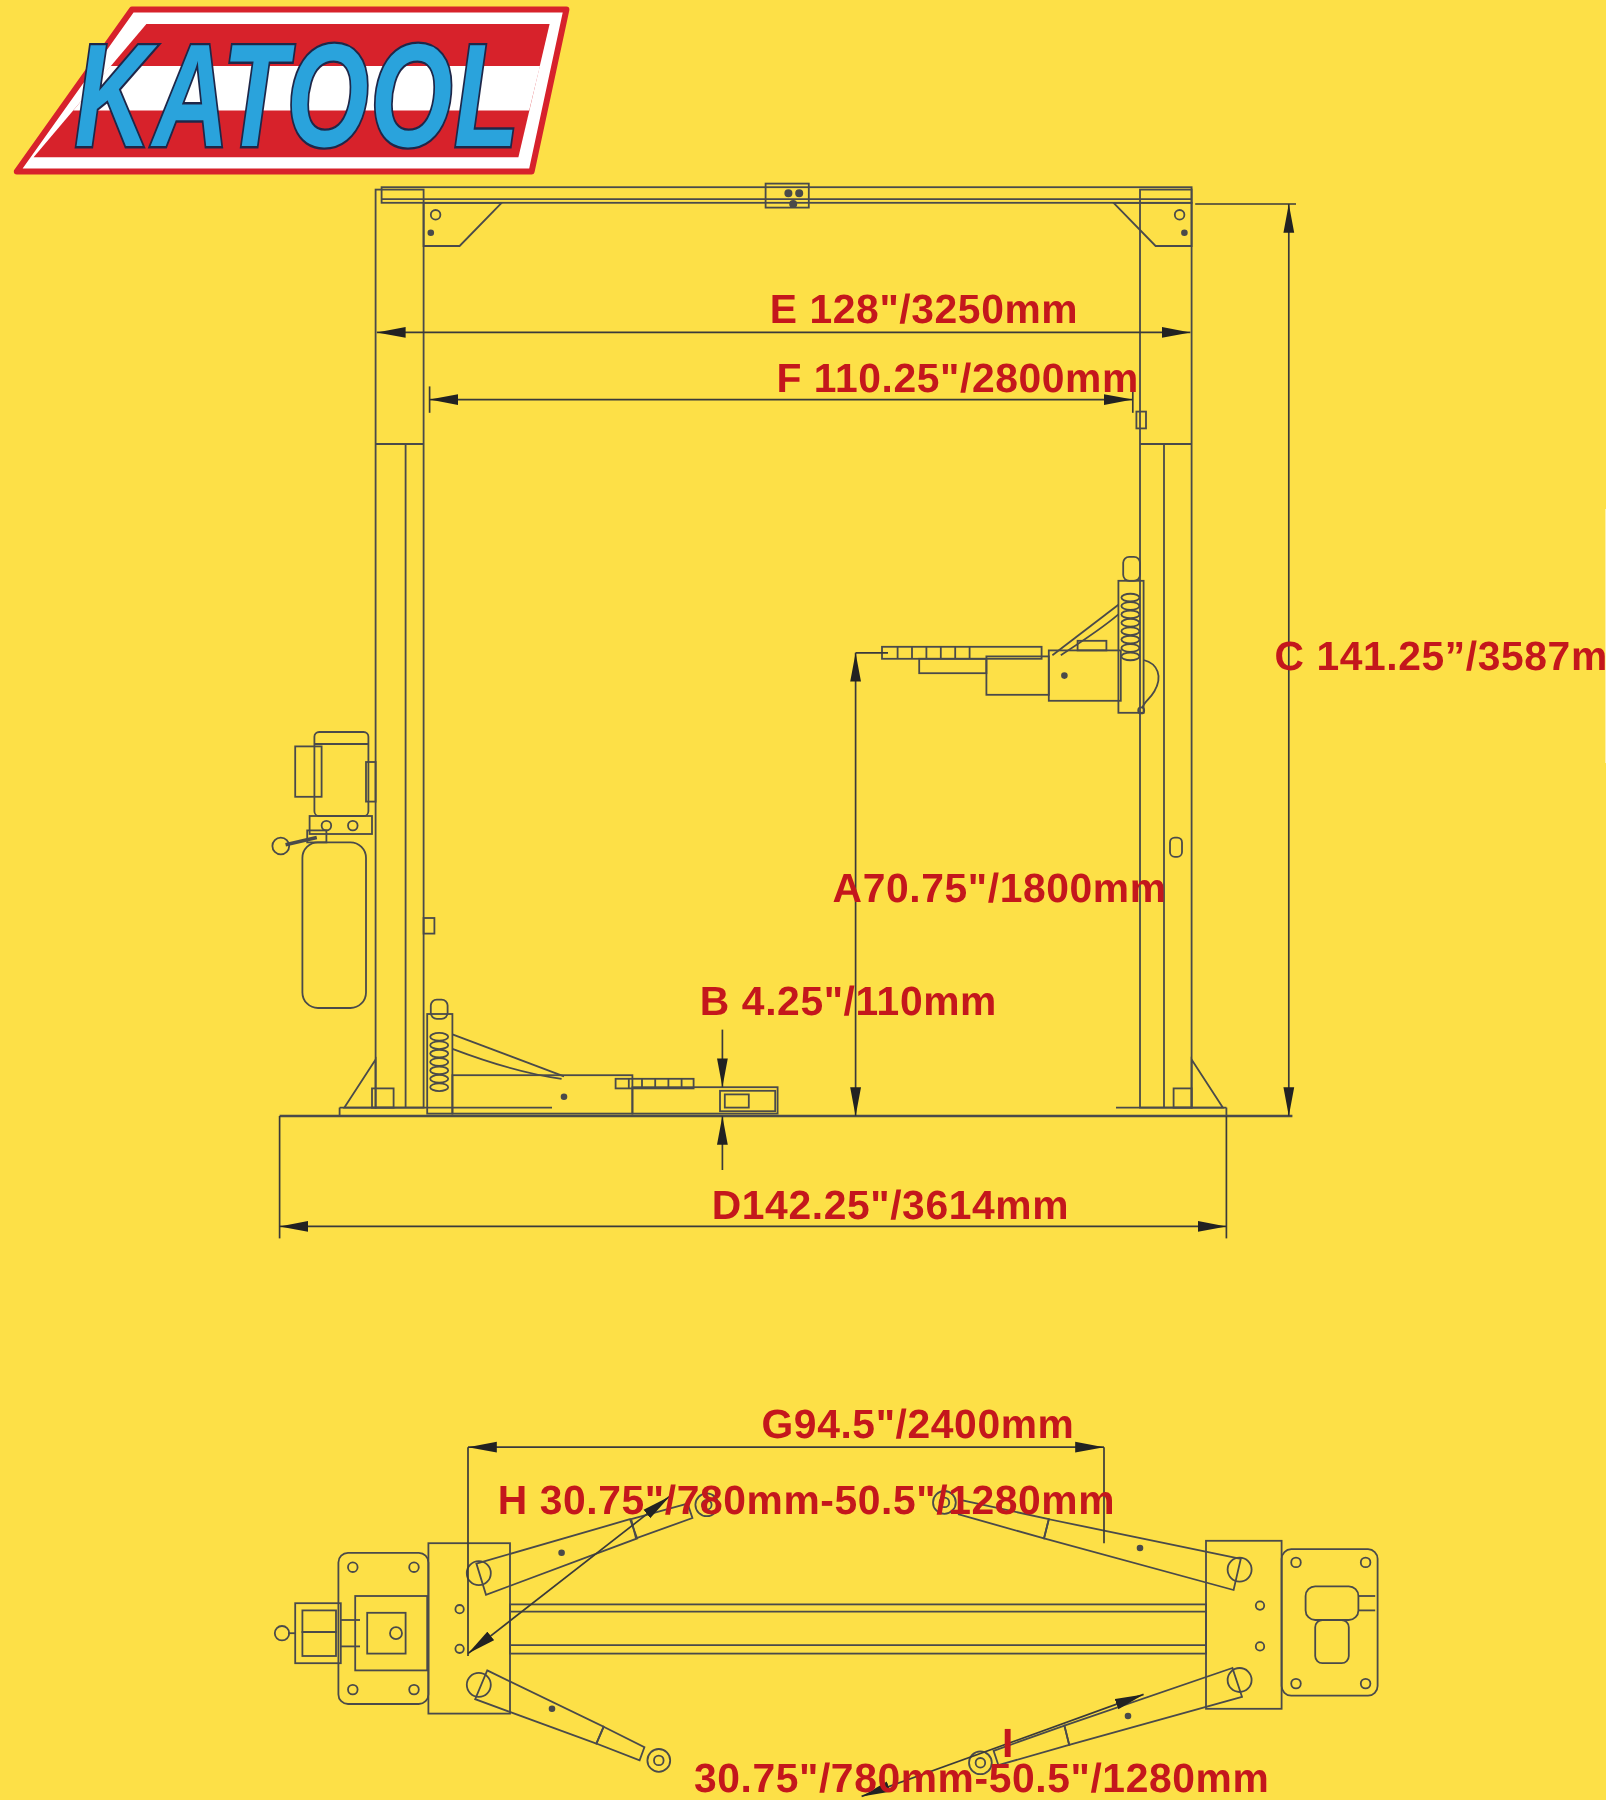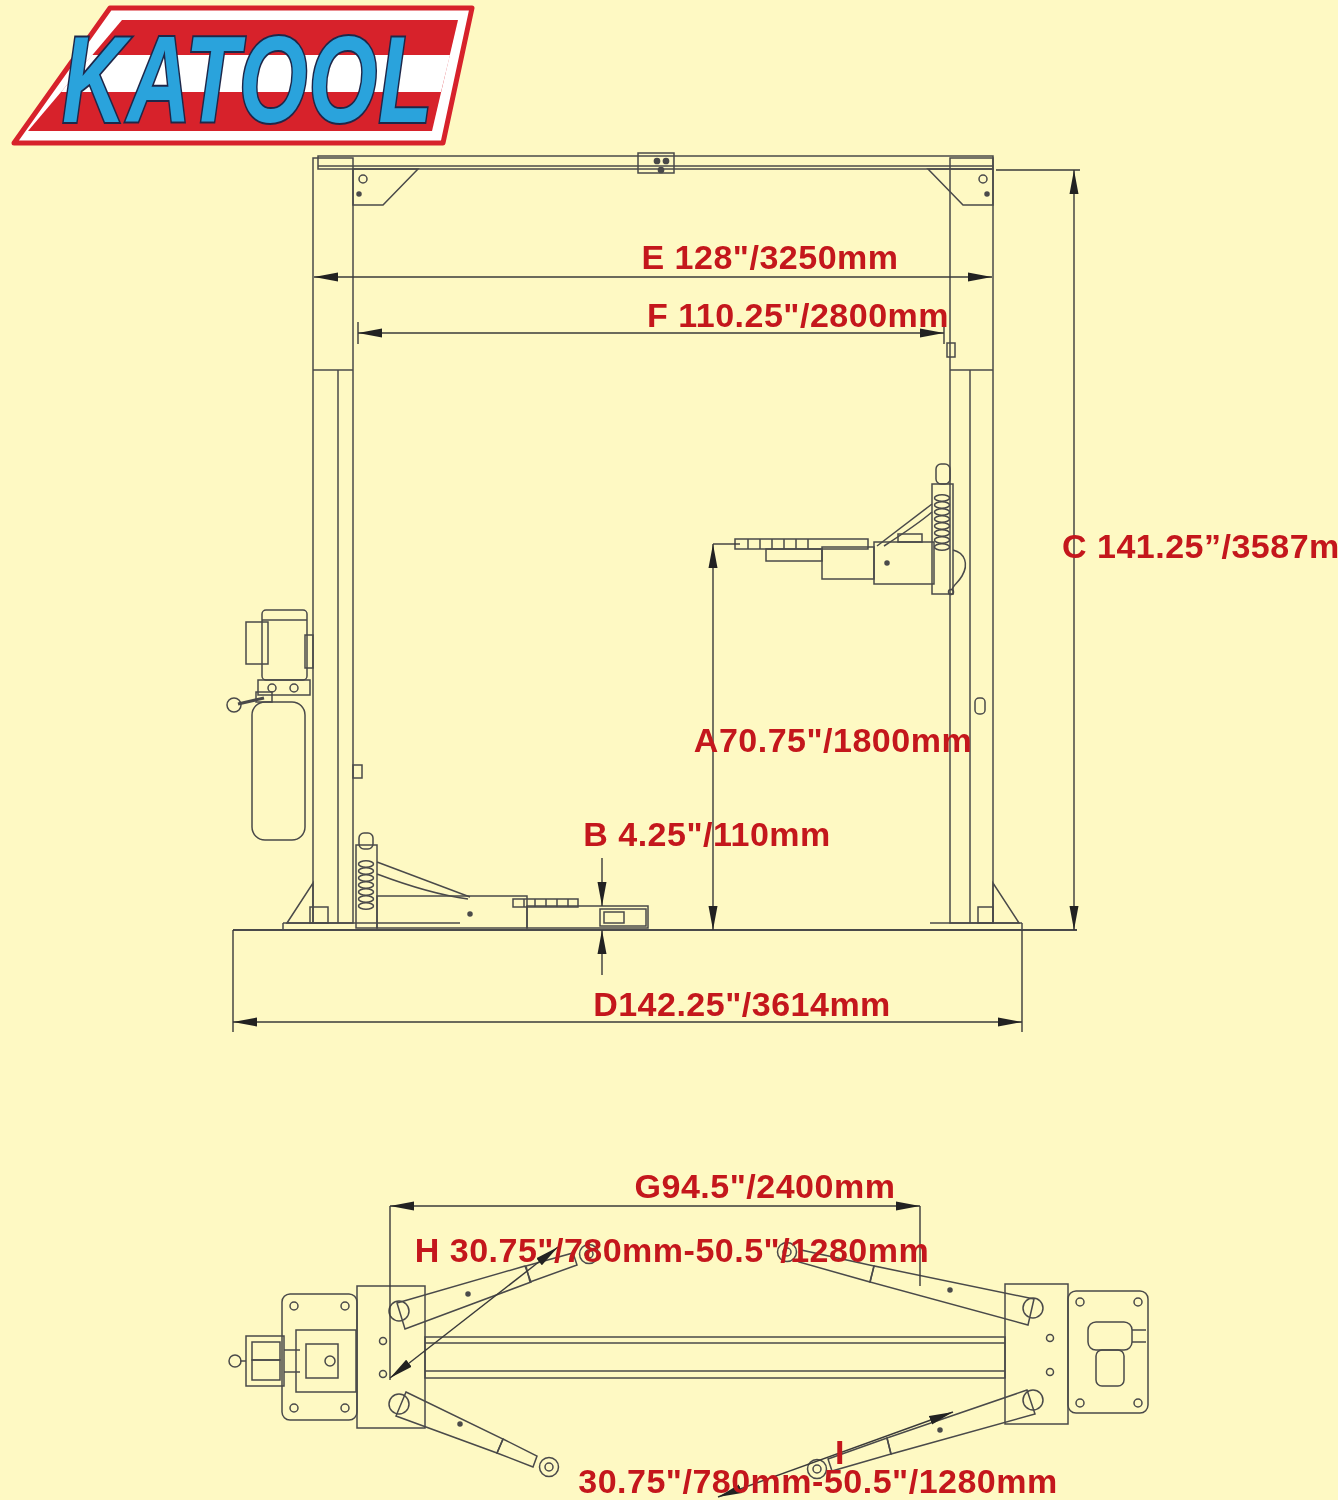--- a/index.html
+++ b/index.html
@@ -1,19 +1,19 @@
 <!DOCTYPE html>
 <html><head>
 <meta charset="utf-8">
 <style>
   html,body{margin:0;padding:0;background:#ffffff;}
   .page{
     position:relative;
     width:1338px;height:1500px;
-    background:#fef9c3;
+    background:#fde047;
     font-family:"Liberation Sans", sans-serif;
     overflow:hidden;
   }
   svg{display:block;}
   .dim-label{
     font-family:"Liberation Sans", sans-serif;
     font-weight:bold;
     font-size:34px;
     letter-spacing:0.5px;
   }

